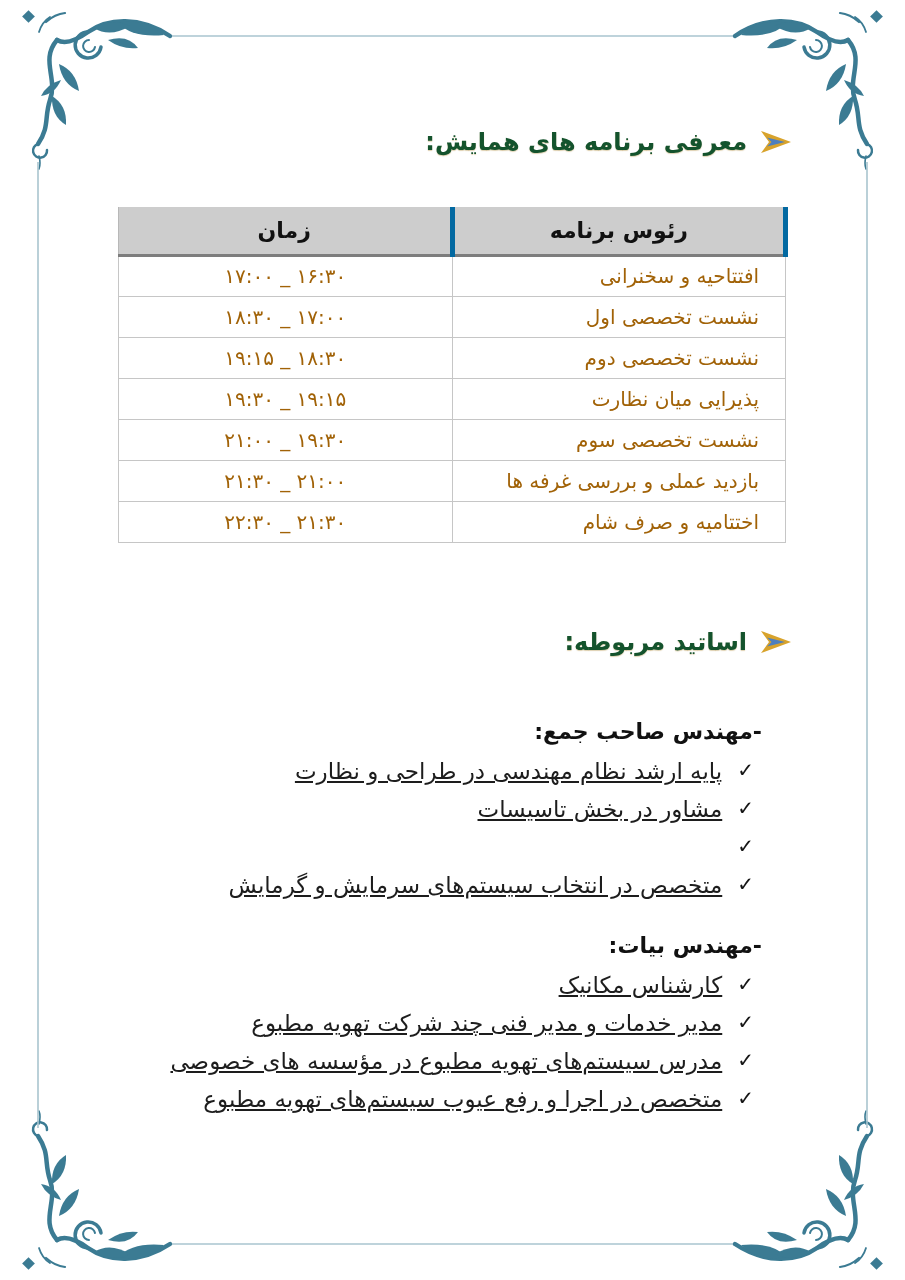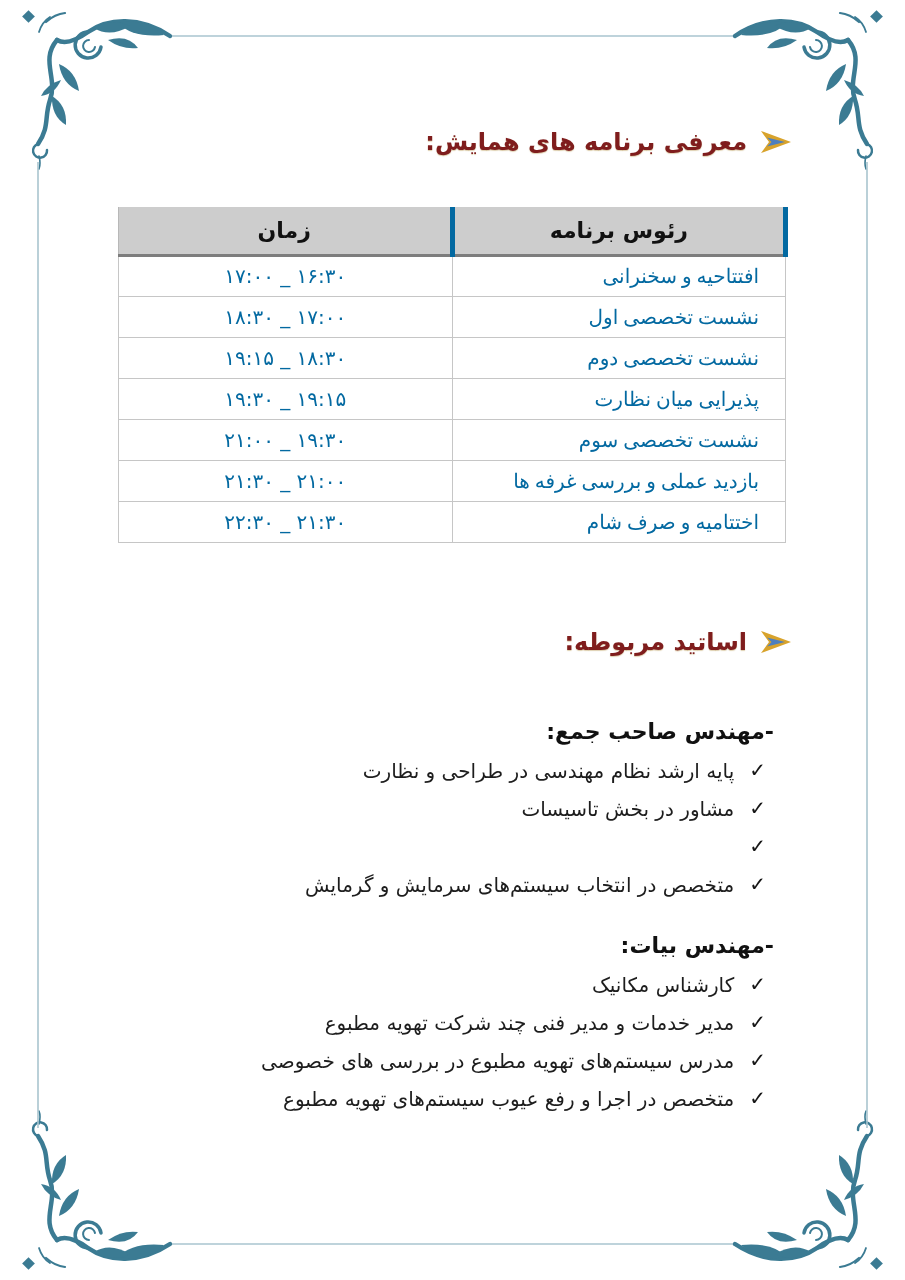--- a/index.html
+++ b/index.html
@@ -5,44 +5,44 @@
   * { margin:0; padding:0; box-sizing:border-box; }
   html,body { width:905px; height:1280px; background:#ffffff; overflow:hidden;
               font-family:"DejaVu Sans", sans-serif; }
   .page { position:relative; width:905px; height:1280px; background:#fff; }
 
   
   .frame-svg { position:absolute; inset:0; width:905px; height:1280px; pointer-events:none; }
 
   
   .gold-heading { position:absolute; right:112px; display:flex; align-items:center; gap:12px;
-                  color:#7f1d1d; font-size:24px; font-weight:bold;
+                  color:#14532d; font-size:24px; font-weight:bold;
                   text-shadow:0 1px 1px rgba(160,120,30,.35);margin-left:40px; }
   .arrow-wrap { display:inline-flex; align-items:center; }
 
   
   .schedule { position:absolute; top:207px; left:118px; width:670px;
               border-collapse:collapse; table-layout:fixed; }
   .schedule th { background:#cdcdcd; height:48px; font-size:22px; font-weight:bold; color:#111;
                  text-align:center; border-bottom:3px solid #7d7d7d;
                  border-right:5px solid #0369a1; border-left:1px solid #b8b8b8;margin-left:28px; }
-  .schedule td { height:41px; font-size:20px; color:#0369a1; background:#fff;
+  .schedule td { height:41px; font-size:20px; color:#a16207; background:#fff;
                  border:1px solid #c6c6c6; }
-  .schedule td.prog { text-align:right; padding-right:26px;font-family:Liberation Serif, serif; }
+  .schedule td.prog { text-align:right; padding-right:26px; }
   .schedule td.time { text-align:center; letter-spacing:1px; }
 
   
-  .profiles { position:absolute; top:712px; left:118px; width:670px; text-align:right; }
+  .profiles { position:absolute; top:712px; left:106px; width:670px; text-align:right; }
   .profile-name { font-size:22px; font-weight:bold; color:#111; padding-right:14px;
                   height:40px; line-height:40px; }
   .profile-name.second { margin-top:22px; }
   .bullet-row { display:flex; flex-direction:row; justify-content:flex-start;
                 align-items:center; height:38px; padding-right:22px; gap:15px; }
   .check { font-size:20px; font-weight:600; color:#151515; transform:translateY(-1px); }
-  .bullet-text { font-size:20px; color:#1d1d1d; }
+  .bullet-text { font-size:23px; color:#1d1d1d;text-decoration:underline; }
 </style>
 </head>
 <body>
 
 <div class="page">
 
   <svg class="frame-svg" viewBox="0 0 905 1280" xmlns="http://www.w3.org/2000/svg" aria-hidden="true">
     <defs>
       <g id="flourish" stroke="#3b7b93" fill="none" stroke-linecap="round">
         <rect x="12" y="6" width="9" height="9" transform="rotate(45 16.5 10.5)" fill="#3b7b93" stroke="none"></rect>
@@ -172,21 +172,21 @@
     <div class="bullet-row">
       <span class="check">✓</span>
       <span class="bullet-text">کارشناس مکانیک</span>
     </div>
     <div class="bullet-row">
       <span class="check">✓</span>
       <span class="bullet-text">مدیر خدمات و مدیر فنی چند شرکت تهویه مطبوع</span>
     </div>
     <div class="bullet-row">
       <span class="check">✓</span>
-      <span class="bullet-text">مدرس سیستم‌های تهویه مطبوع در بررسی های خصوصی</span>
+      <span class="bullet-text">مدرس سیستم‌های تهویه مطبوع در مؤسسه های خصوصی</span>
     </div>
     <div class="bullet-row">
       <span class="check">✓</span>
       <span class="bullet-text">متخصص در اجرا و رفع عیوب سیستم‌های تهویه مطبوع</span>
     </div>
 
   </div>
 </div>
 
 </body></html>

